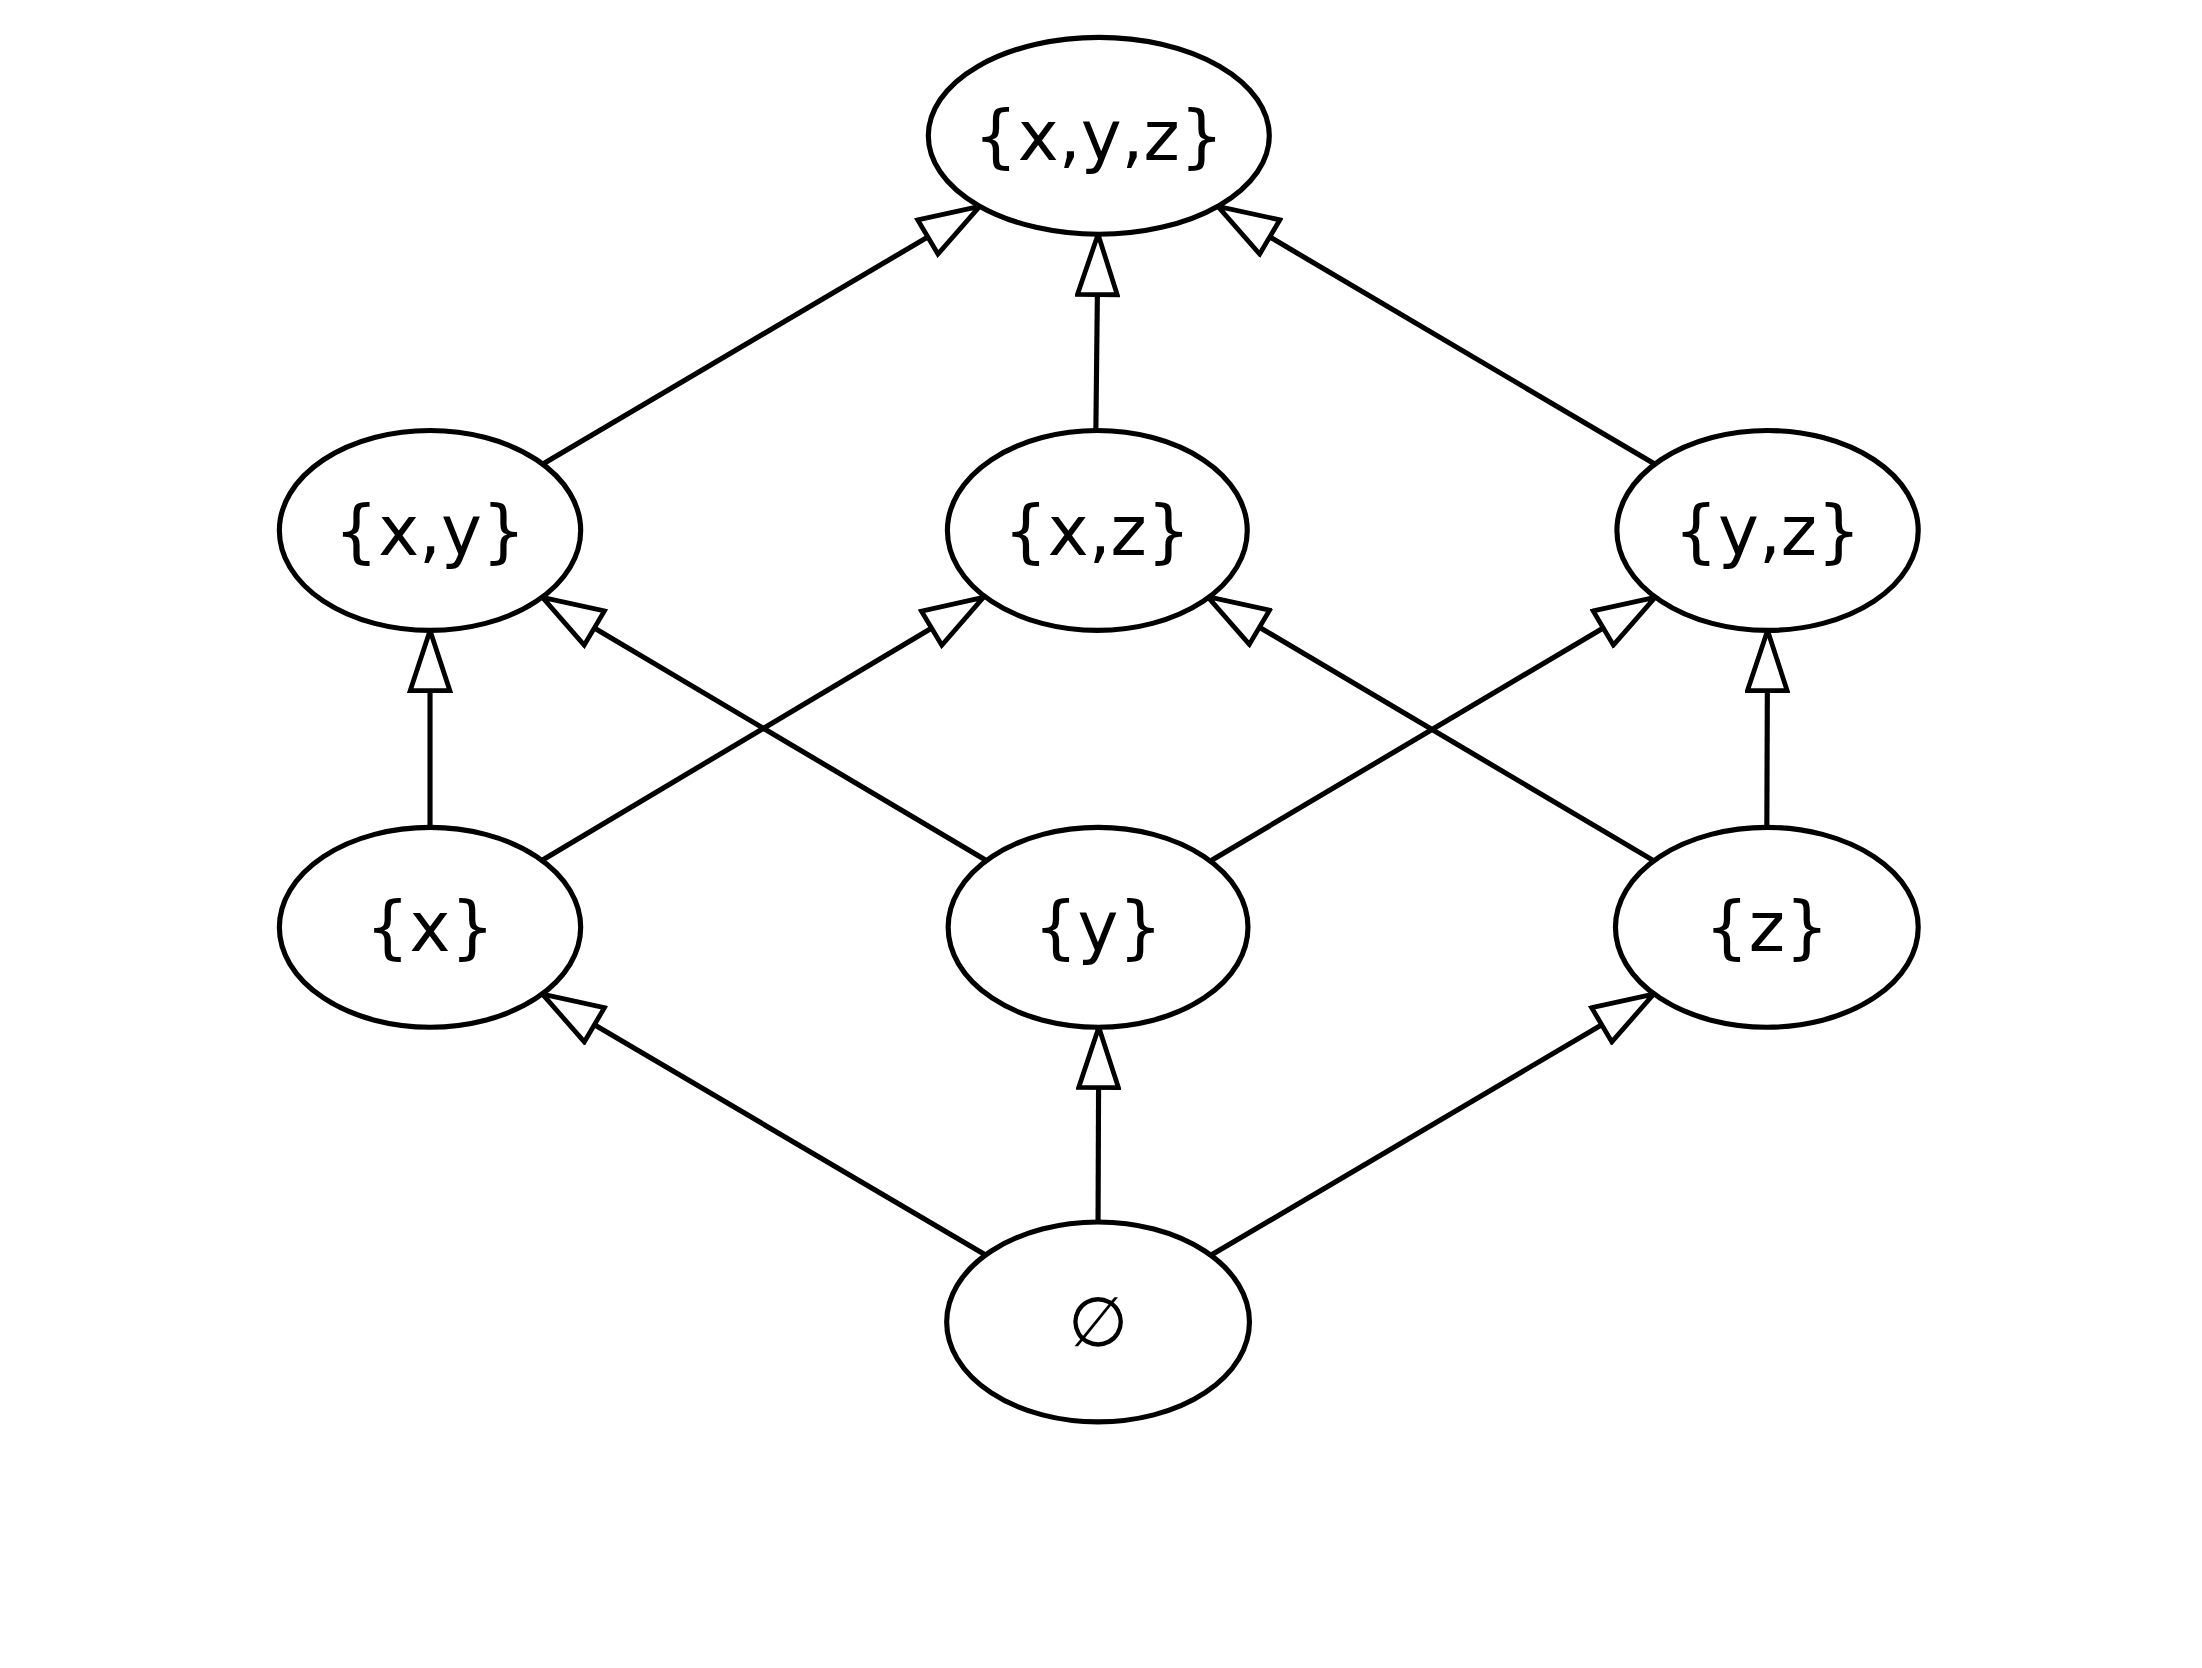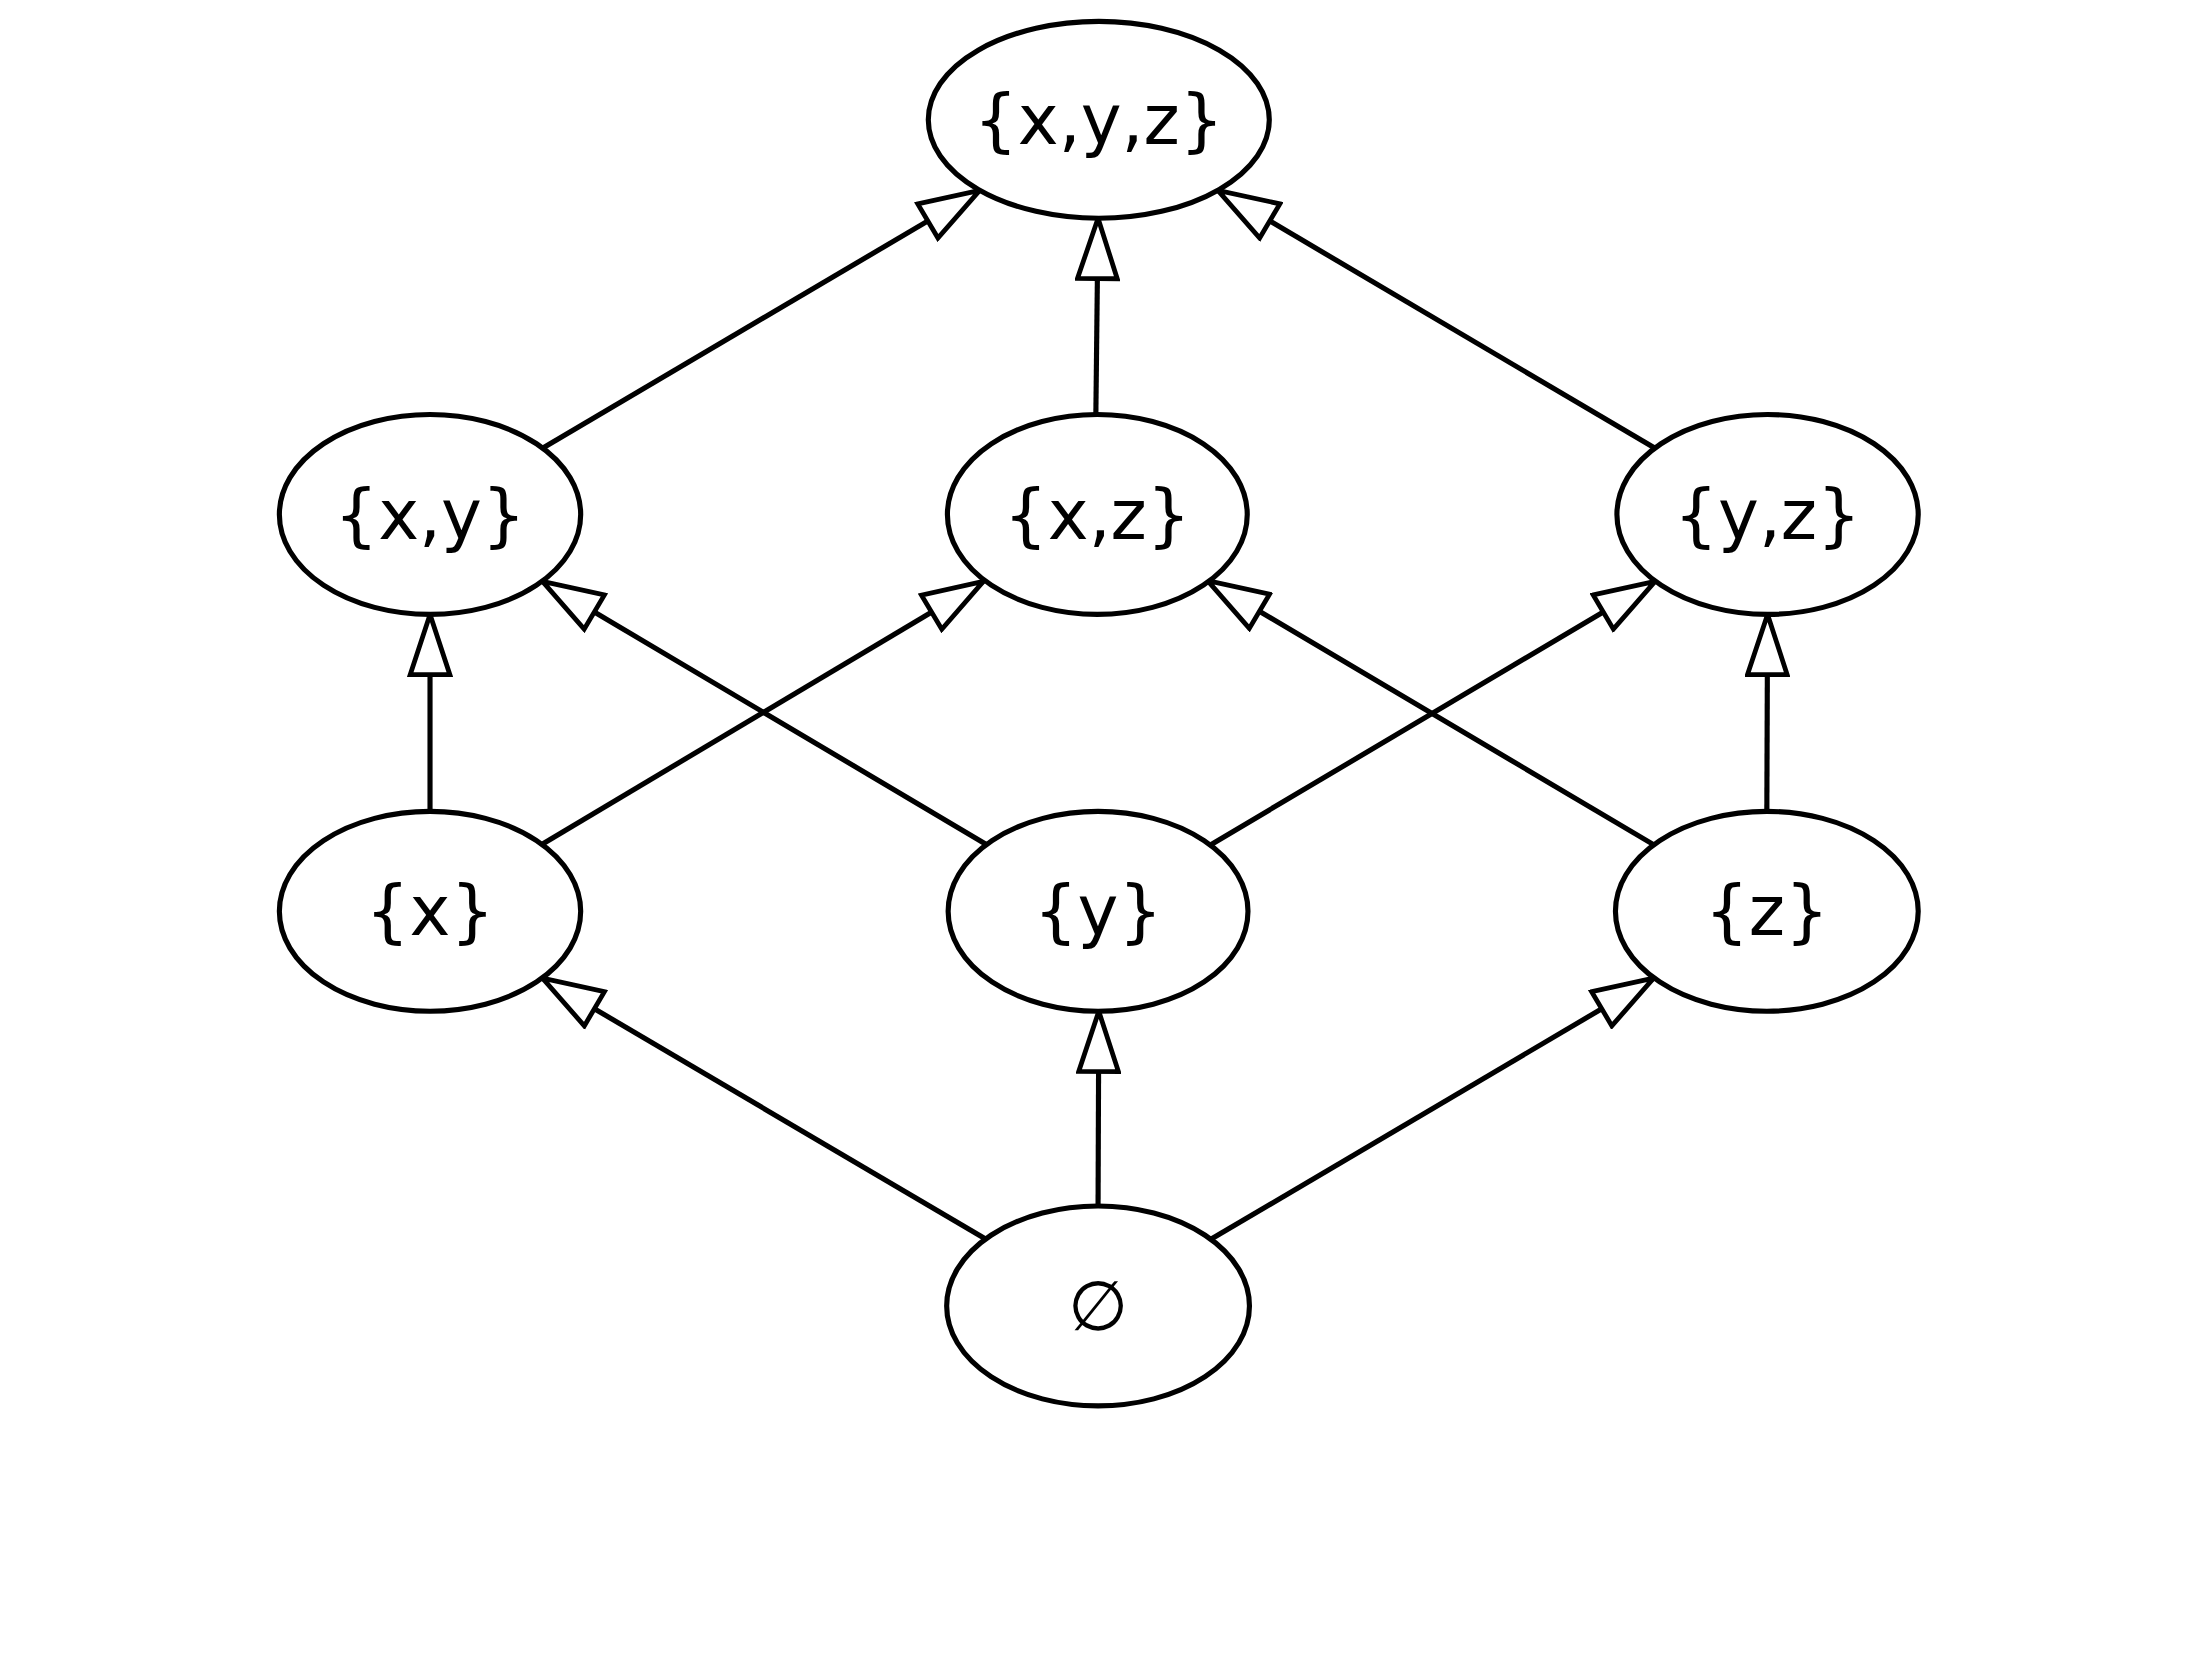--- a/index.html
+++ b/index.html
@@ -4,21 +4,21 @@
 <style>
   html, body {
     margin: 0;
     padding: 0;
     background: #ffffff;
   }
   .diagram-wrap {
     width: 2203px;
     height: 1425px;
     max-width: 100%;
-    margin: 0 auto;
+    margin: 16px auto;
     background: #ffffff;
   }
   svg.hasse {
     display: block;
     width: 100%;
     height: 100%;
   }
   svg.hasse text {
     font-family: "DejaVu Sans", "Liberation Sans", sans-serif;
     font-size: 94px;

